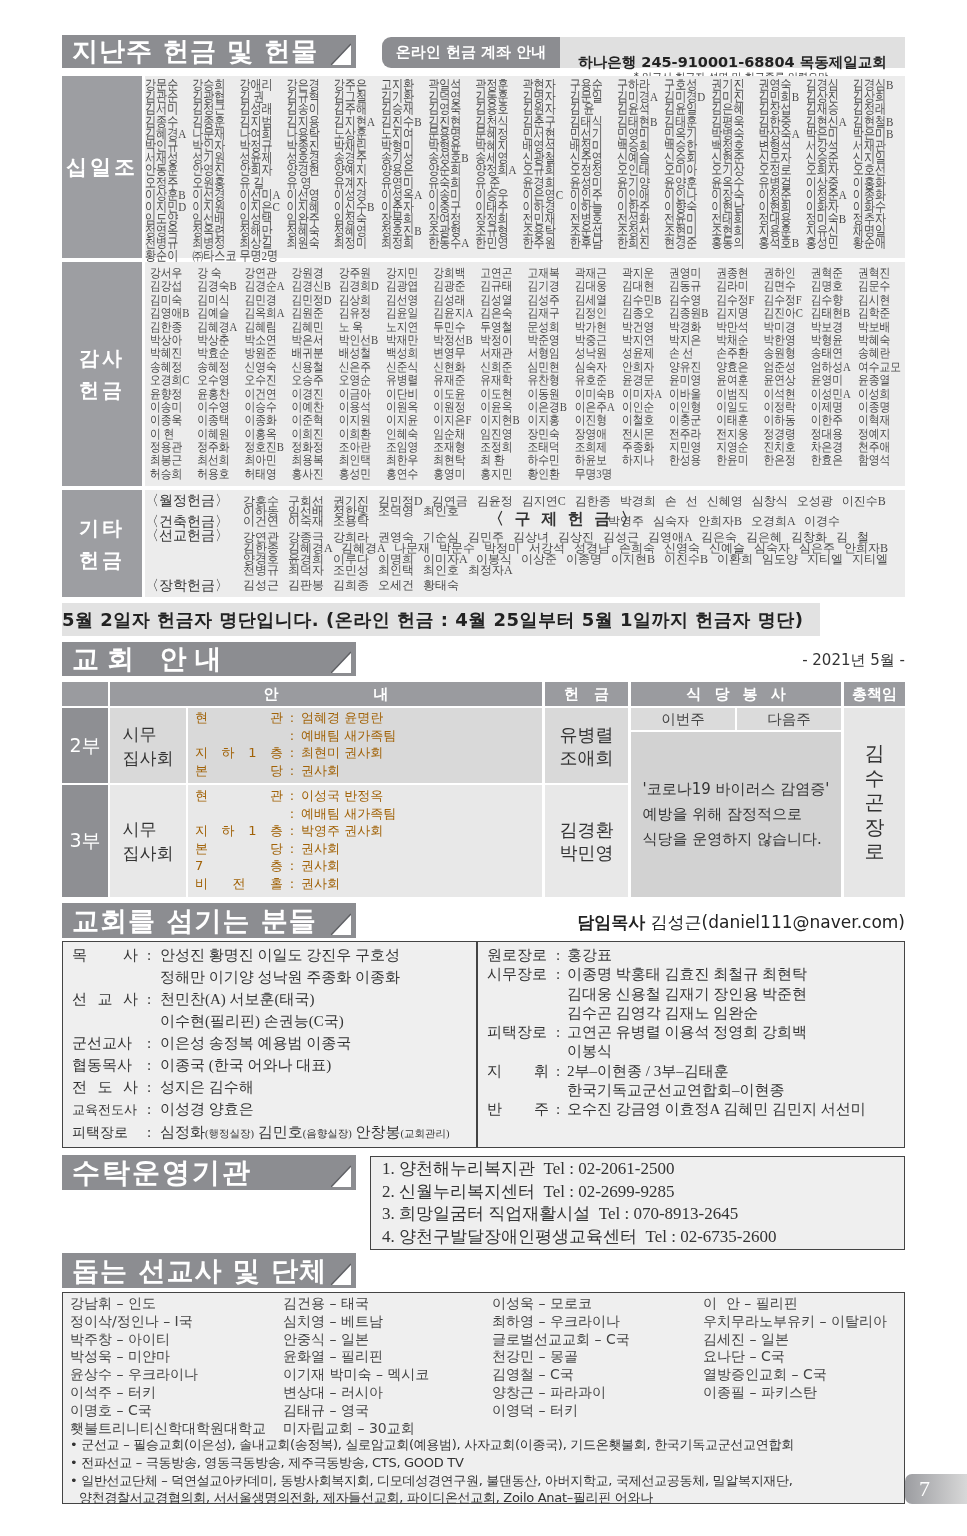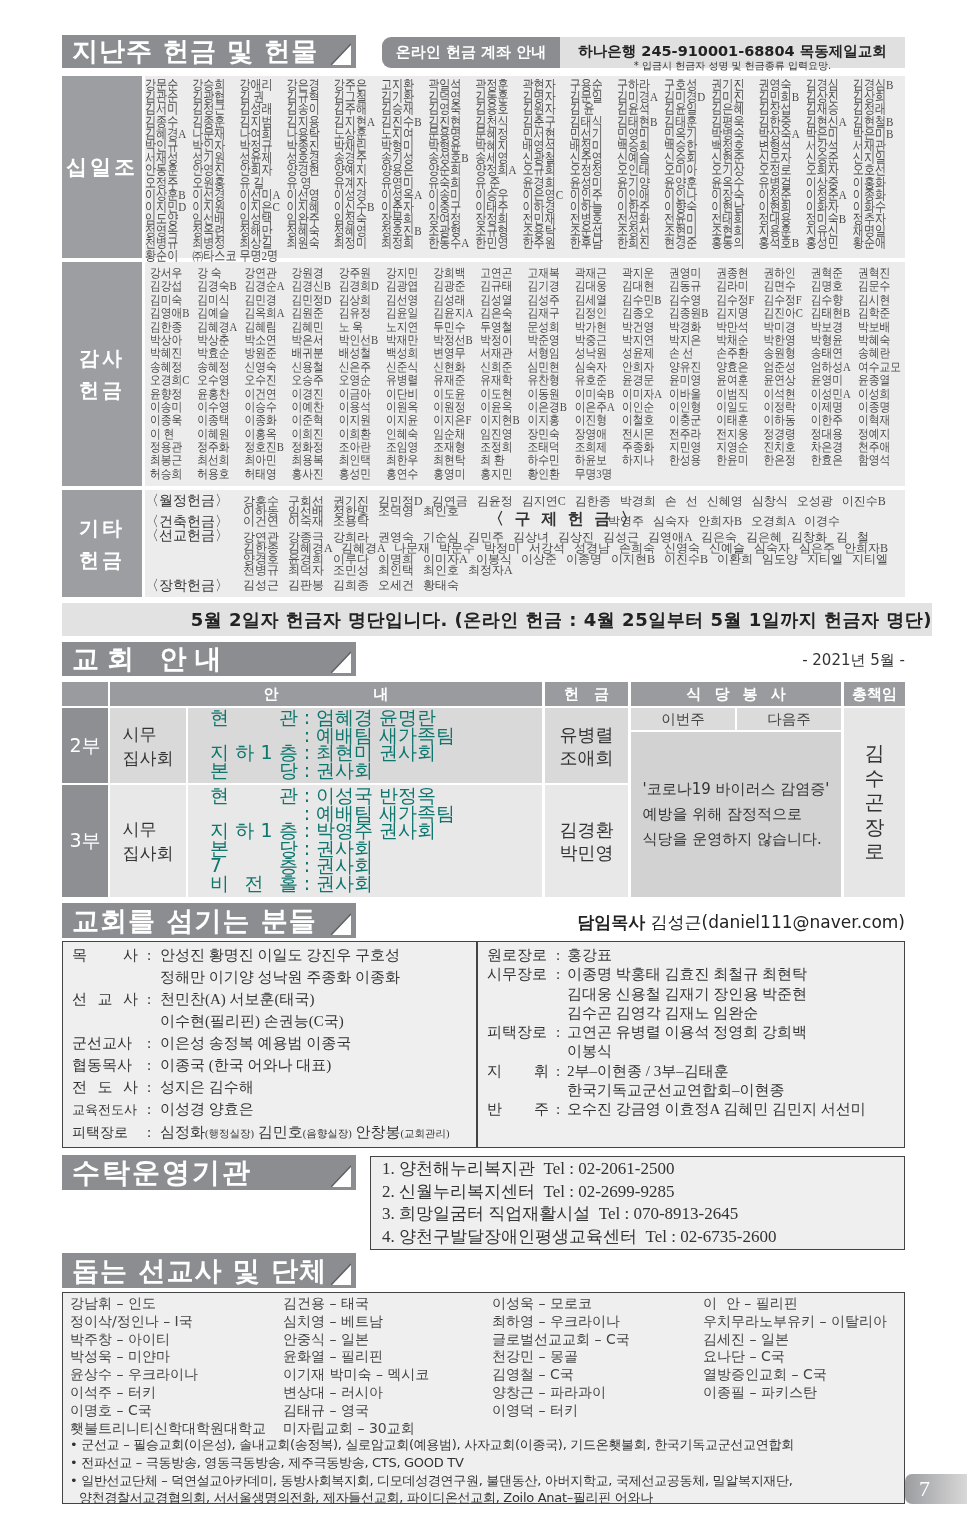--- a/index.html
+++ b/index.html
@@ -6,49 +6,49 @@
 html,body{width:967px;height:1536px;background:#fff;overflow:hidden}
 body{position:relative;font-family:"DejaVu Sans",sans-serif;color:#333}
 .abs{position:absolute}
 .serif{font-family:"Liberation Serif","DejaVu Serif",serif}
 
 .sec-title{position:absolute;left:62px;width:294px;background:#8c8d91;color:#fff;font-weight:bold;font-size:26px;padding-left:10px;white-space:nowrap;letter-spacing:1px}
 .corner{position:absolute;right:5px;bottom:3px;width:20px;height:22px}
 
 .online-label{left:382px;top:37px;width:178px;height:31px;background:#8c8d91;color:#fff;font-size:15px;font-weight:bold;border-radius:9px 0 0 9px;text-align:center;line-height:31px}
 .account-box{left:560px;top:37px;width:345px;height:31px;background:#e0e0e0;text-align:center}
-.account-line{font-size:14.5px;font-weight:bold;line-height:17px;color:#222;padding-top:6px}
+.account-line{font-size:14.5px;font-weight:bold;line-height:17px;color:#222;padding-top:17px}
 .account-note{font-size:10px;line-height:12px;color:#333}
 
 .lbl{position:absolute;left:62px;width:80px;background:#9d9ea2;color:#fff;font-weight:bold;font-size:20px;display:flex;align-items:center;justify-content:center;text-align:center;white-space:pre-line;letter-spacing:3px;line-height:32px}
 .content{position:absolute;left:145px;width:760px;background:#ececec}
 .grid{position:absolute;transform-origin:0 0;font-family:"Liberation Serif","DejaVu Serif",serif;color:#4a4a4a;white-space:nowrap}
 .grid .g-row{display:flex}
 .grid .g-cell{flex:0 0 auto;white-space:pre;overflow:visible}
 .tithe-grid{left:145px;top:79px;transform:scaleX(0.82);font-size:13.5px;line-height:12.2px}
 .tithe-grid .g-row{height:12.2px}
 .tithe-grid .g-cell{width:57.56px}
 .thanks-grid{left:150px;top:267px;transform:scaleX(0.86);font-size:12.5px;line-height:13.4px}
 .thanks-grid .g-row{height:13.4px}
 .thanks-grid .g-cell{width:54.88px}
 .o-label{position:absolute;left:145px;font-size:14px;line-height:16px;color:#333;white-space:nowrap}
 .o-names{position:absolute;left:243px;font-family:"Liberation Serif","DejaVu Serif",serif;font-size:12px;line-height:12px;color:#4a4a4a;white-space:pre;word-spacing:6px}
 .relief-label{left:488px;font-size:16px;font-weight:bold;word-spacing:5px}
 
-.notice{left:62px;top:603px;width:870px;height:33px;background:#e2e2e2;font-size:18px;font-weight:bold;line-height:33px;text-align:right;color:#222;letter-spacing:0.5px;white-space:nowrap}
+.notice{left:62px;top:603px;width:758px;height:33px;background:#e2e2e2;font-size:18px;font-weight:bold;line-height:33px;text-align:left;color:#222;letter-spacing:0.5px;white-space:nowrap}
 .date{right:62px;top:651px;font-size:15px;color:#333}
 
 .th{position:absolute;top:682px;height:24px;background:#9a9b9f;color:#fff;font-size:15px;font-weight:bold;text-align:center;line-height:24px;white-space:pre}
 .cell{position:absolute;display:flex;align-items:center;justify-content:center;text-align:left;white-space:pre-line}
 .part{background:#8e8f93;color:#fff;font-size:19px}
 .r2{background:#d9d9d9}
 .r3{background:#e8e8e8}
 .group{font-size:17px;line-height:24px}
 .offer{font-size:18px;line-height:23px}
-.details{position:absolute;font-size:19px;color:#0f766e;padding-left:22px}
+.details{position:absolute;font-size:13px;color:#a16207;padding-left:7px}
 .details .kv-label{width:88px}
 .details .kv-sep{width:18px}
 .kv-line{white-space:nowrap}
 .kv-label{display:inline-block;text-align:justify;text-align-last:justify;white-space:nowrap}
 .kv-sep{display:inline-block;text-align:center}
 .sub{position:absolute;top:708px;height:22px;background:#dbdbdb;font-size:14.5px;line-height:22px;text-align:center;color:#444}
 .msg{background:#d2d2d2;font-size:15px;line-height:25px;color:#333}
 .chief{background:#e6e6e6;font-size:20px;line-height:24.5px;color:#333}
 
 .pastor{right:62px;top:911px;font-size:17px;color:#222;white-space:nowrap}

